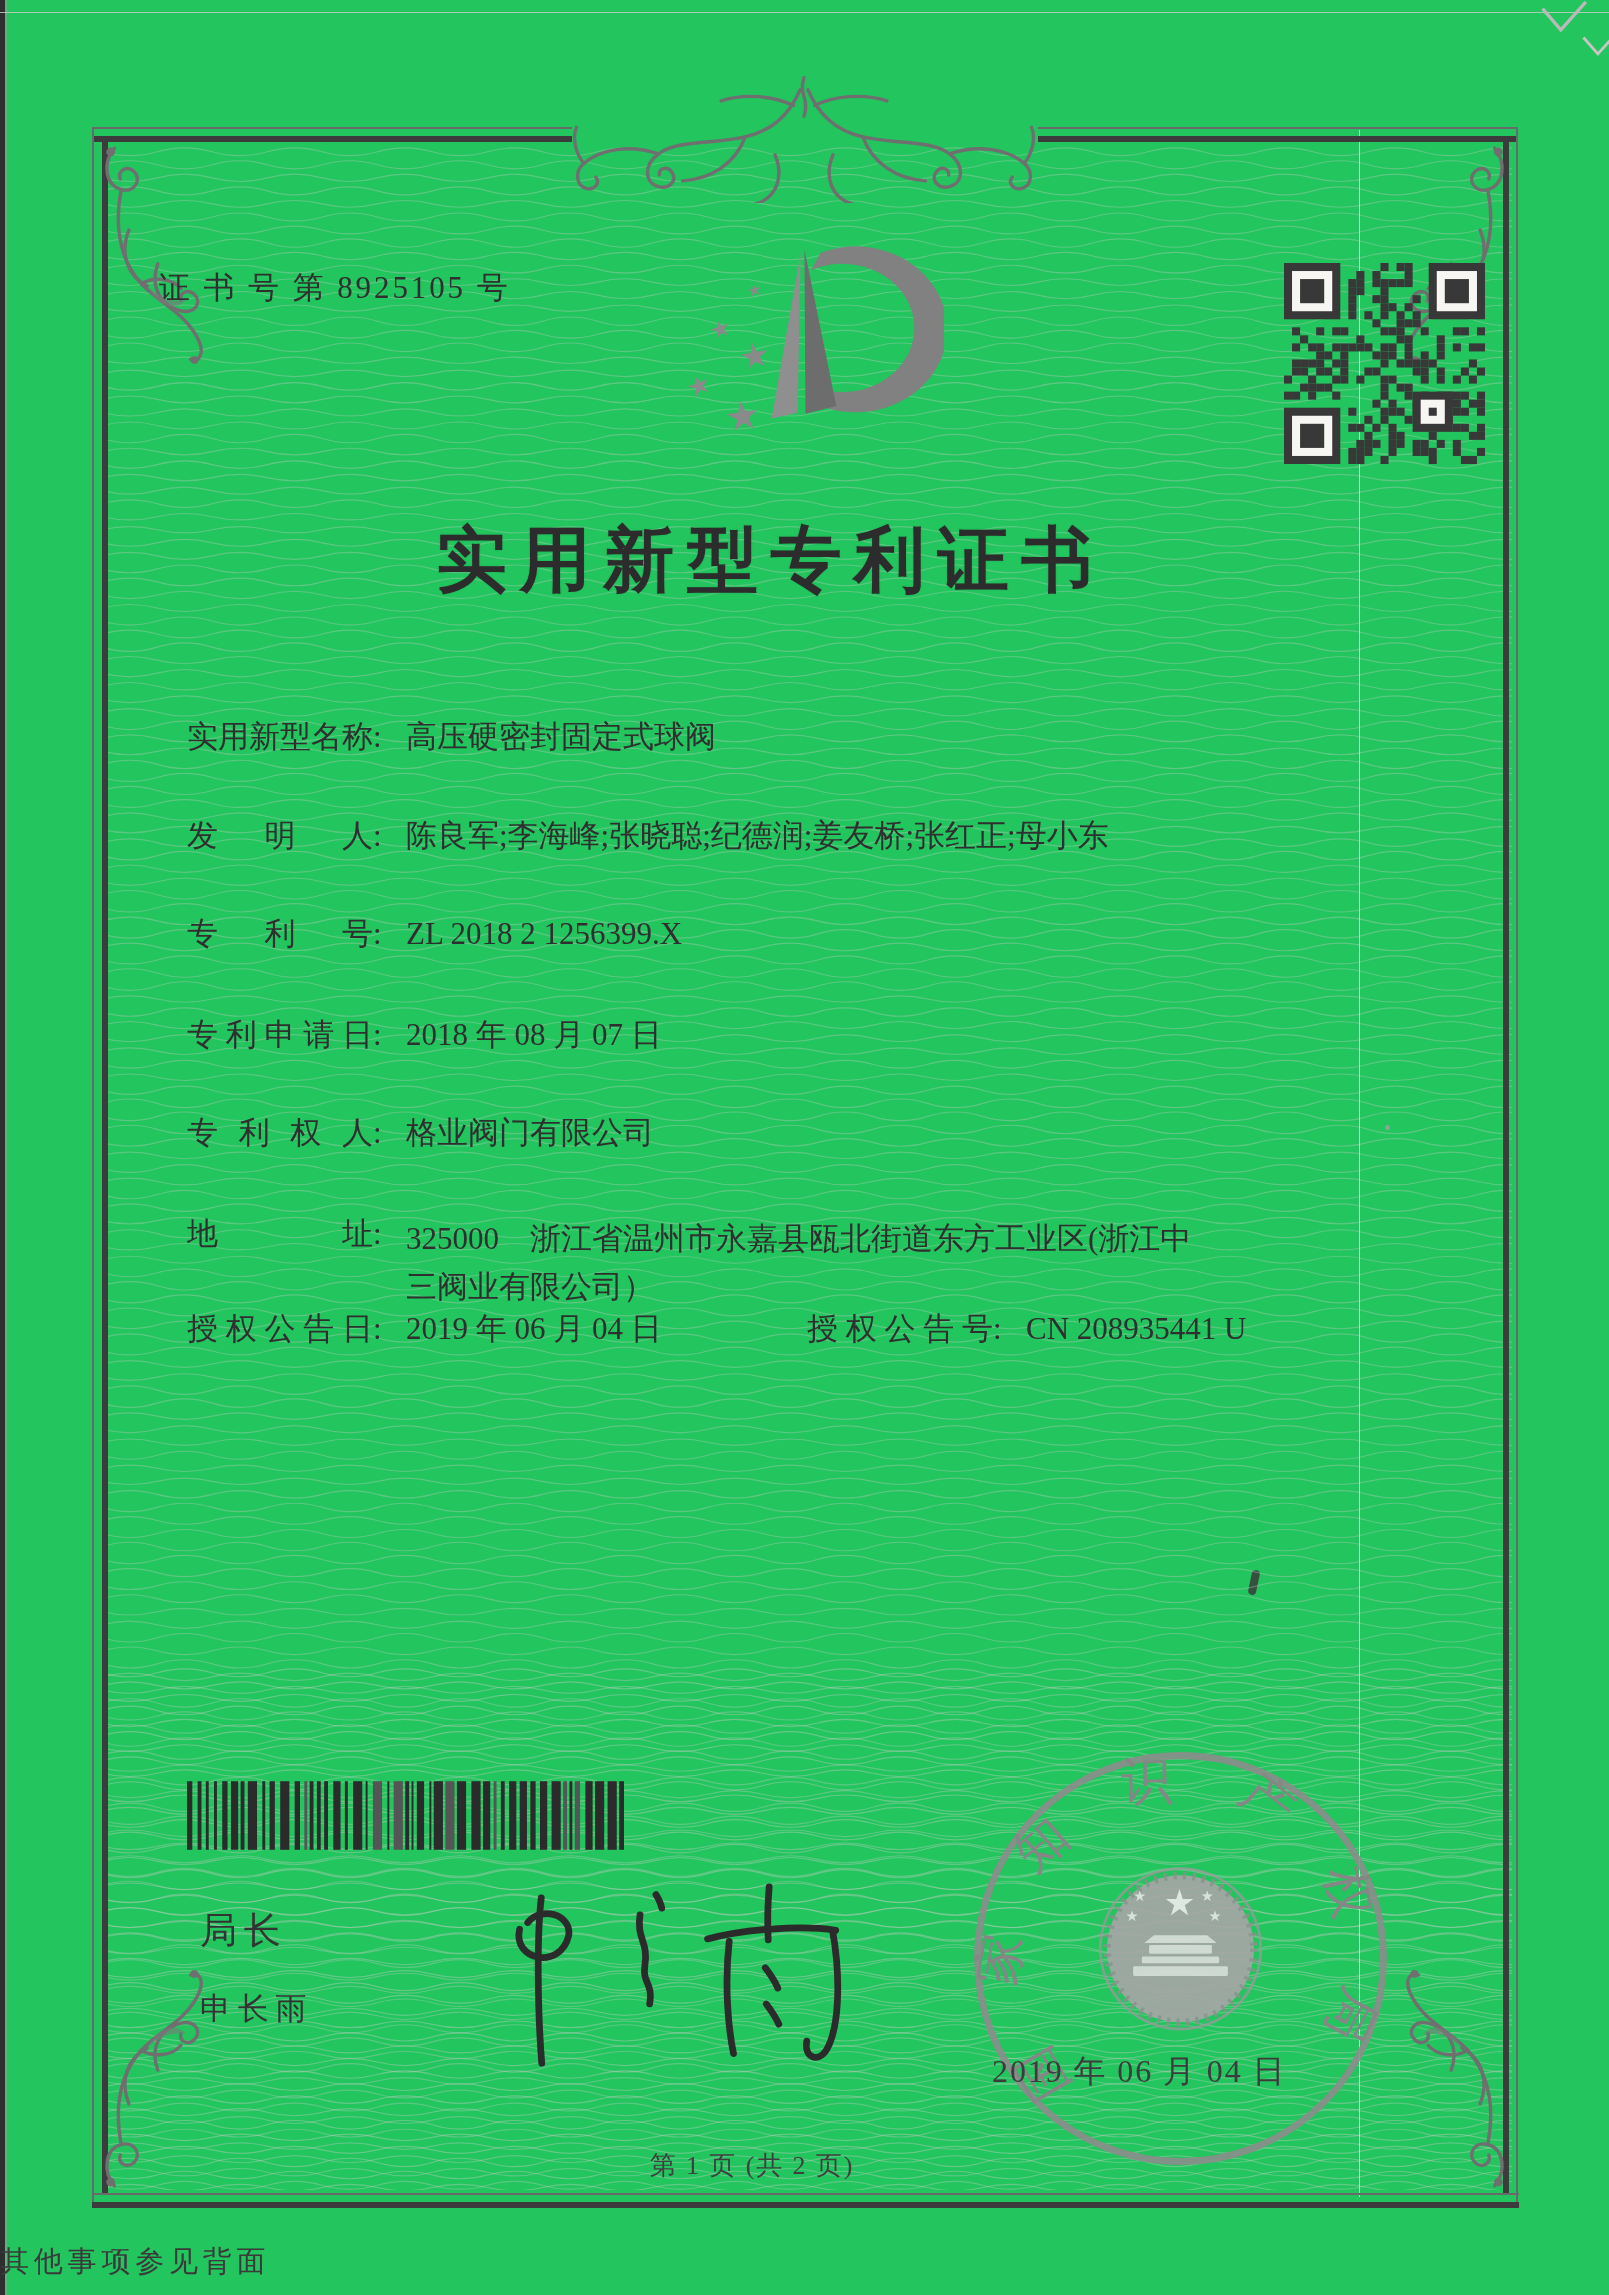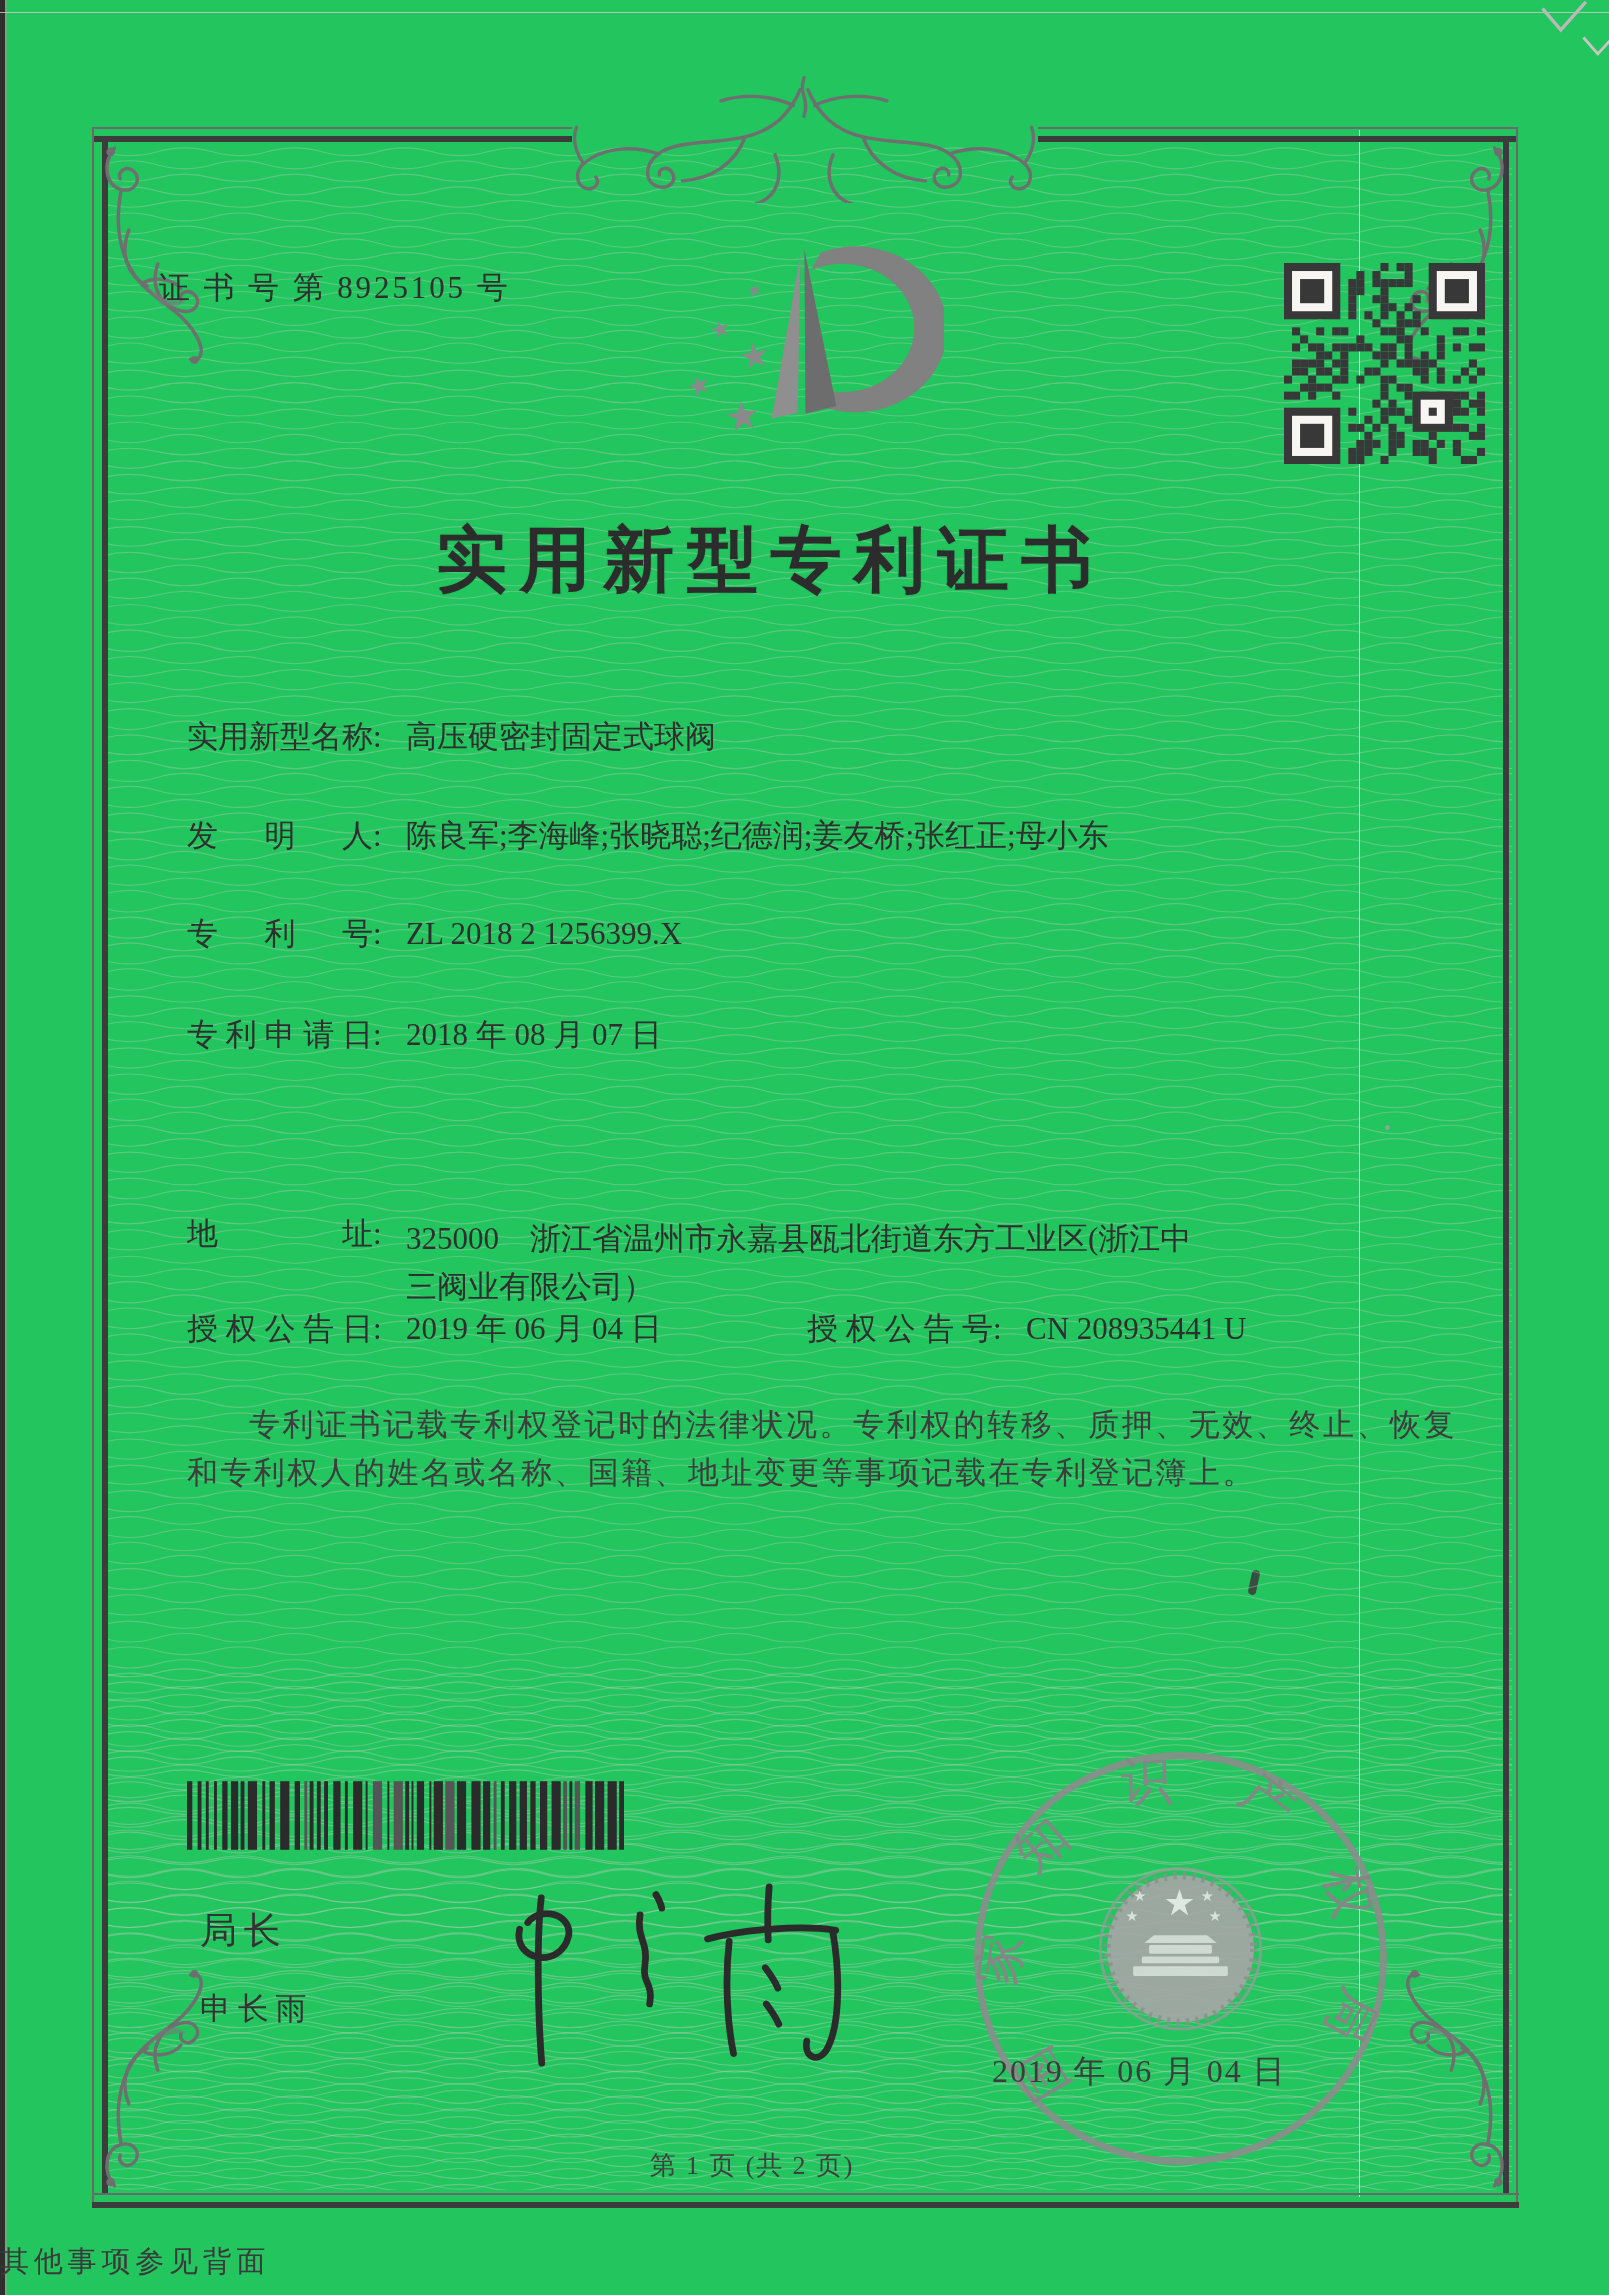--- a/index.html
+++ b/index.html
@@ -527,35 +527,38 @@
     <span class="val">陈良军;李海峰;张晓聪;纪德润;姜友桥;张红正;母小东</span>
   </div>
   <div class="abs frow" style="top:915px">
     <span class="lab">专利号</span><span class="colon">:</span>
     <span class="val">ZL 2018 2 1256399.X</span>
   </div>
   <div class="abs frow" style="top:1016px">
     <span class="lab">专利申请日</span><span class="colon">:</span>
     <span class="val">2018 年 08 月 07 日</span>
   </div>
+  <div class="abs frow" style="top:1114px">
+    <span class="lab">专利权人</span><span class="colon">:</span>
+    <span class="val">格业阀门有限公司</span>
+  </div>
   <div class="abs frow" style="top:1215px;height:101px">
     <span class="lab">地址</span><span class="colon">:</span>
     <span class="val val-wrap"><span>325000　浙江省温州市永嘉县瓯北街道东方工业区(浙江中</span><br><span>三阀业有限公司）</span></span>
   </div>
   <div class="abs frow" style="top:1310px">
     <span class="lab">授权公告日</span><span class="colon">:</span>
     <span class="val">2019 年 06 月 04 日</span>
     <span class="grant2">
       <span class="lab">授权公告号</span><span class="colon">:</span>
       <span class="val">CN 208935441 U</span>
     </span>
   </div>
 
   <div class="abs paras">
-    <p>专利证书记载专利权登记时的法律状况。专利权的转移、质押、无效、终止、恢复和专利权人的姓名或名称、国籍、地址变更等事项记载在专利登记簿上。</p>
   </div>
 
   <svg id="barcode" class="abs" style="left:187px;top:1781px;width:437px;height:69px" viewBox="0 0 905 142">
       <rect x="0" y="0" width="11" height="142" fill="#2b2b2b"></rect>
       <rect x="22" y="0" width="8" height="142" fill="#2b2b2b"></rect>
       <rect x="39" y="0" width="6" height="142" fill="#2b2b2b"></rect>
       <rect x="56" y="0" width="6" height="142" fill="#2b2b2b"></rect>
       <rect x="73" y="0" width="11" height="142" fill="#2b2b2b"></rect>
       <rect x="91" y="0" width="15" height="142" fill="#2b2b2b"></rect>
       <rect x="111" y="0" width="8" height="142" fill="#2b2b2b"></rect>

